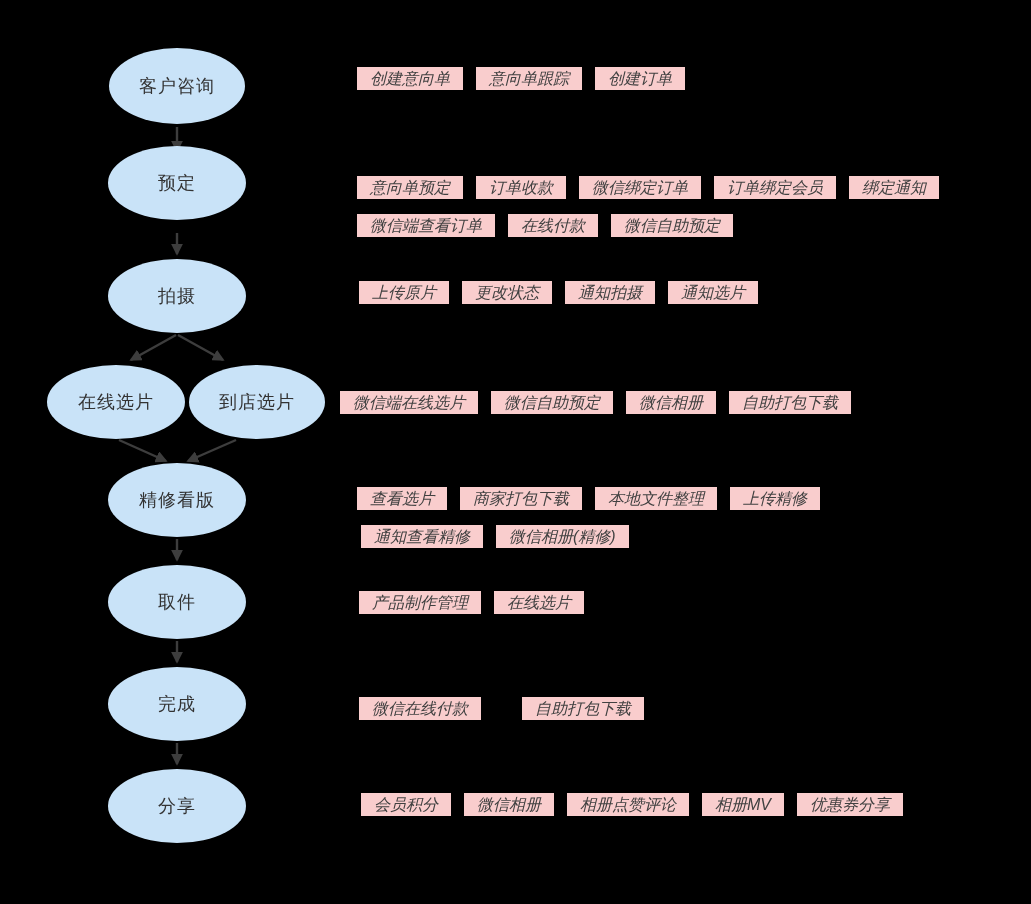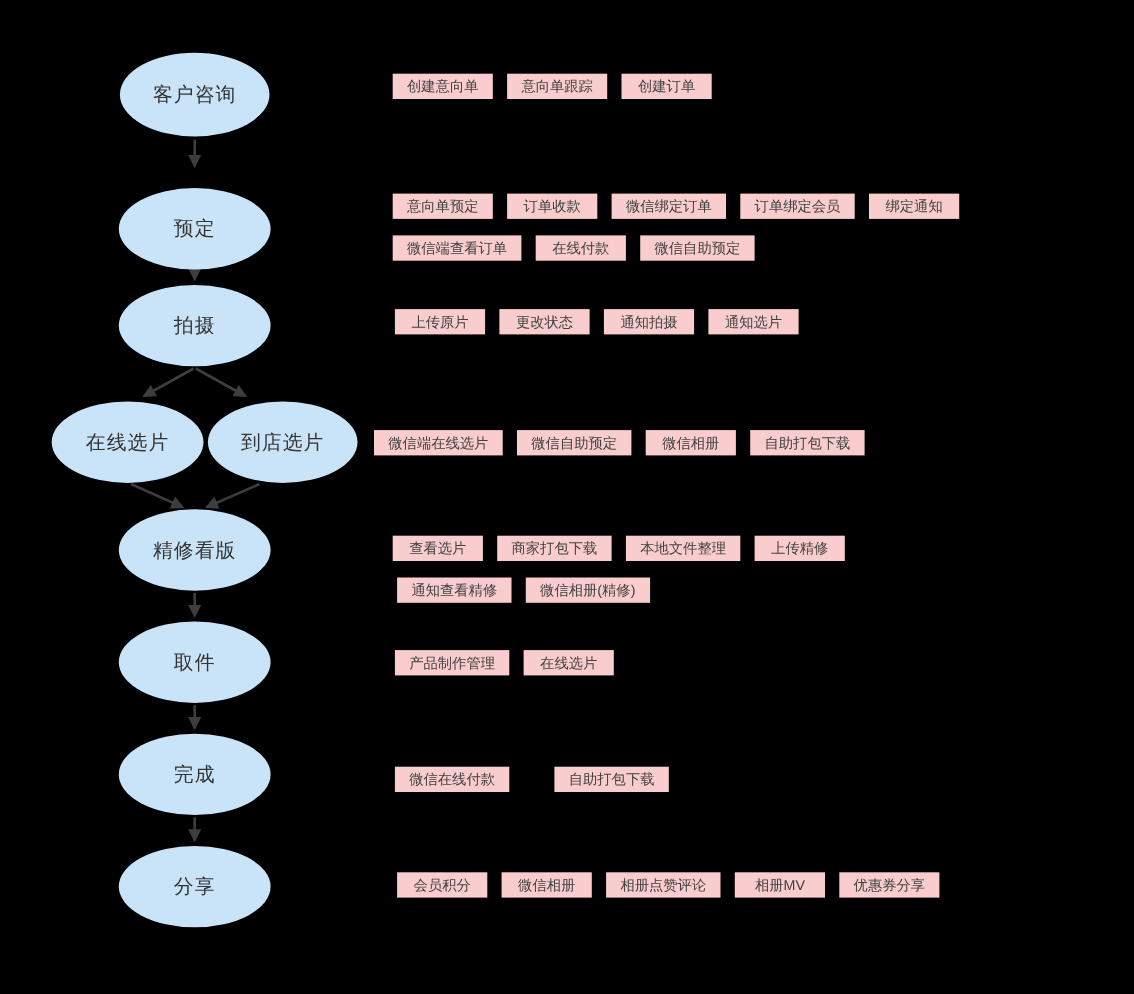--- a/index.html
+++ b/index.html
@@ -44,23 +44,24 @@
     align-items: flex-start;
   }
   .tag {
     display: inline-flex;
     align-items: center; justify-content: center;
     min-width: 82px;
     padding: 3px 13px;
     height: 23px;
     background: var(--tag-fill);
     color: var(--tag-text);
-    font-size: 13px;
+    font-size: 16px;
     line-height: 17px;
     white-space: nowrap;
+    font-style: italic;
   }
 </style>
 </head>
 <body>
 
 <div id="canvas">
 
   <svg id="connectors" width="350" height="904" viewBox="0 0 350 904">
     <defs>
       <marker id="arrowhead" markerUnits="userSpaceOnUse" markerWidth="12" markerHeight="12" viewBox="0 0 10 10" refX="8.5" refY="5" orient="auto">
@@ -75,21 +76,21 @@
       <path d="M119,440 L166,461" marker-end="url(#arrowhead)"></path>
       <path d="M236,440 L188,461" marker-end="url(#arrowhead)"></path>
       <path d="M177,539 L177,560" marker-end="url(#arrowhead)"></path>
       <path d="M177,641 L177,662" marker-end="url(#arrowhead)"></path>
       <path d="M177,743 L177,764" marker-end="url(#arrowhead)"></path>
     </g>
   </svg>
 
   <div id="nodes">
       <div class="node" style="left: 109px; top: 48px; width: 136px; height: 76px;">客户咨询</div>
-      <div class="node" style="left: 108px; top: 171px; width: 138px; height: 74px; text-align: right;">预定</div>
+      <div class="node" style="left: 108px; top: 146px; width: 138px; height: 74px; text-align: right;">预定</div>
       <div class="node" style="left: 108px; top: 259px; width: 138px; height: 74px;">拍摄</div>
       <div class="node" style="left: 47px; top: 365px; width: 138px; height: 74px;">在线选片</div>
       <div class="node" style="left: 189px; top: 365px; width: 136px; height: 74px;">到店选片</div>
       <div class="node" style="left: 108px; top: 463px; width: 138px; height: 74px;">精修看版</div>
       <div class="node" style="left: 108px; top: 565px; width: 138px; height: 74px;">取件</div>
       <div class="node" style="left: 108px; top: 667px; width: 138px; height: 74px;">完成</div>
       <div class="node" style="left: 108px; top: 769px; width: 138px; height: 74px;">分享</div>
     </div>
   <div id="tags">
       <div class="tag-row" style="left: 357px; top: 67px;">

